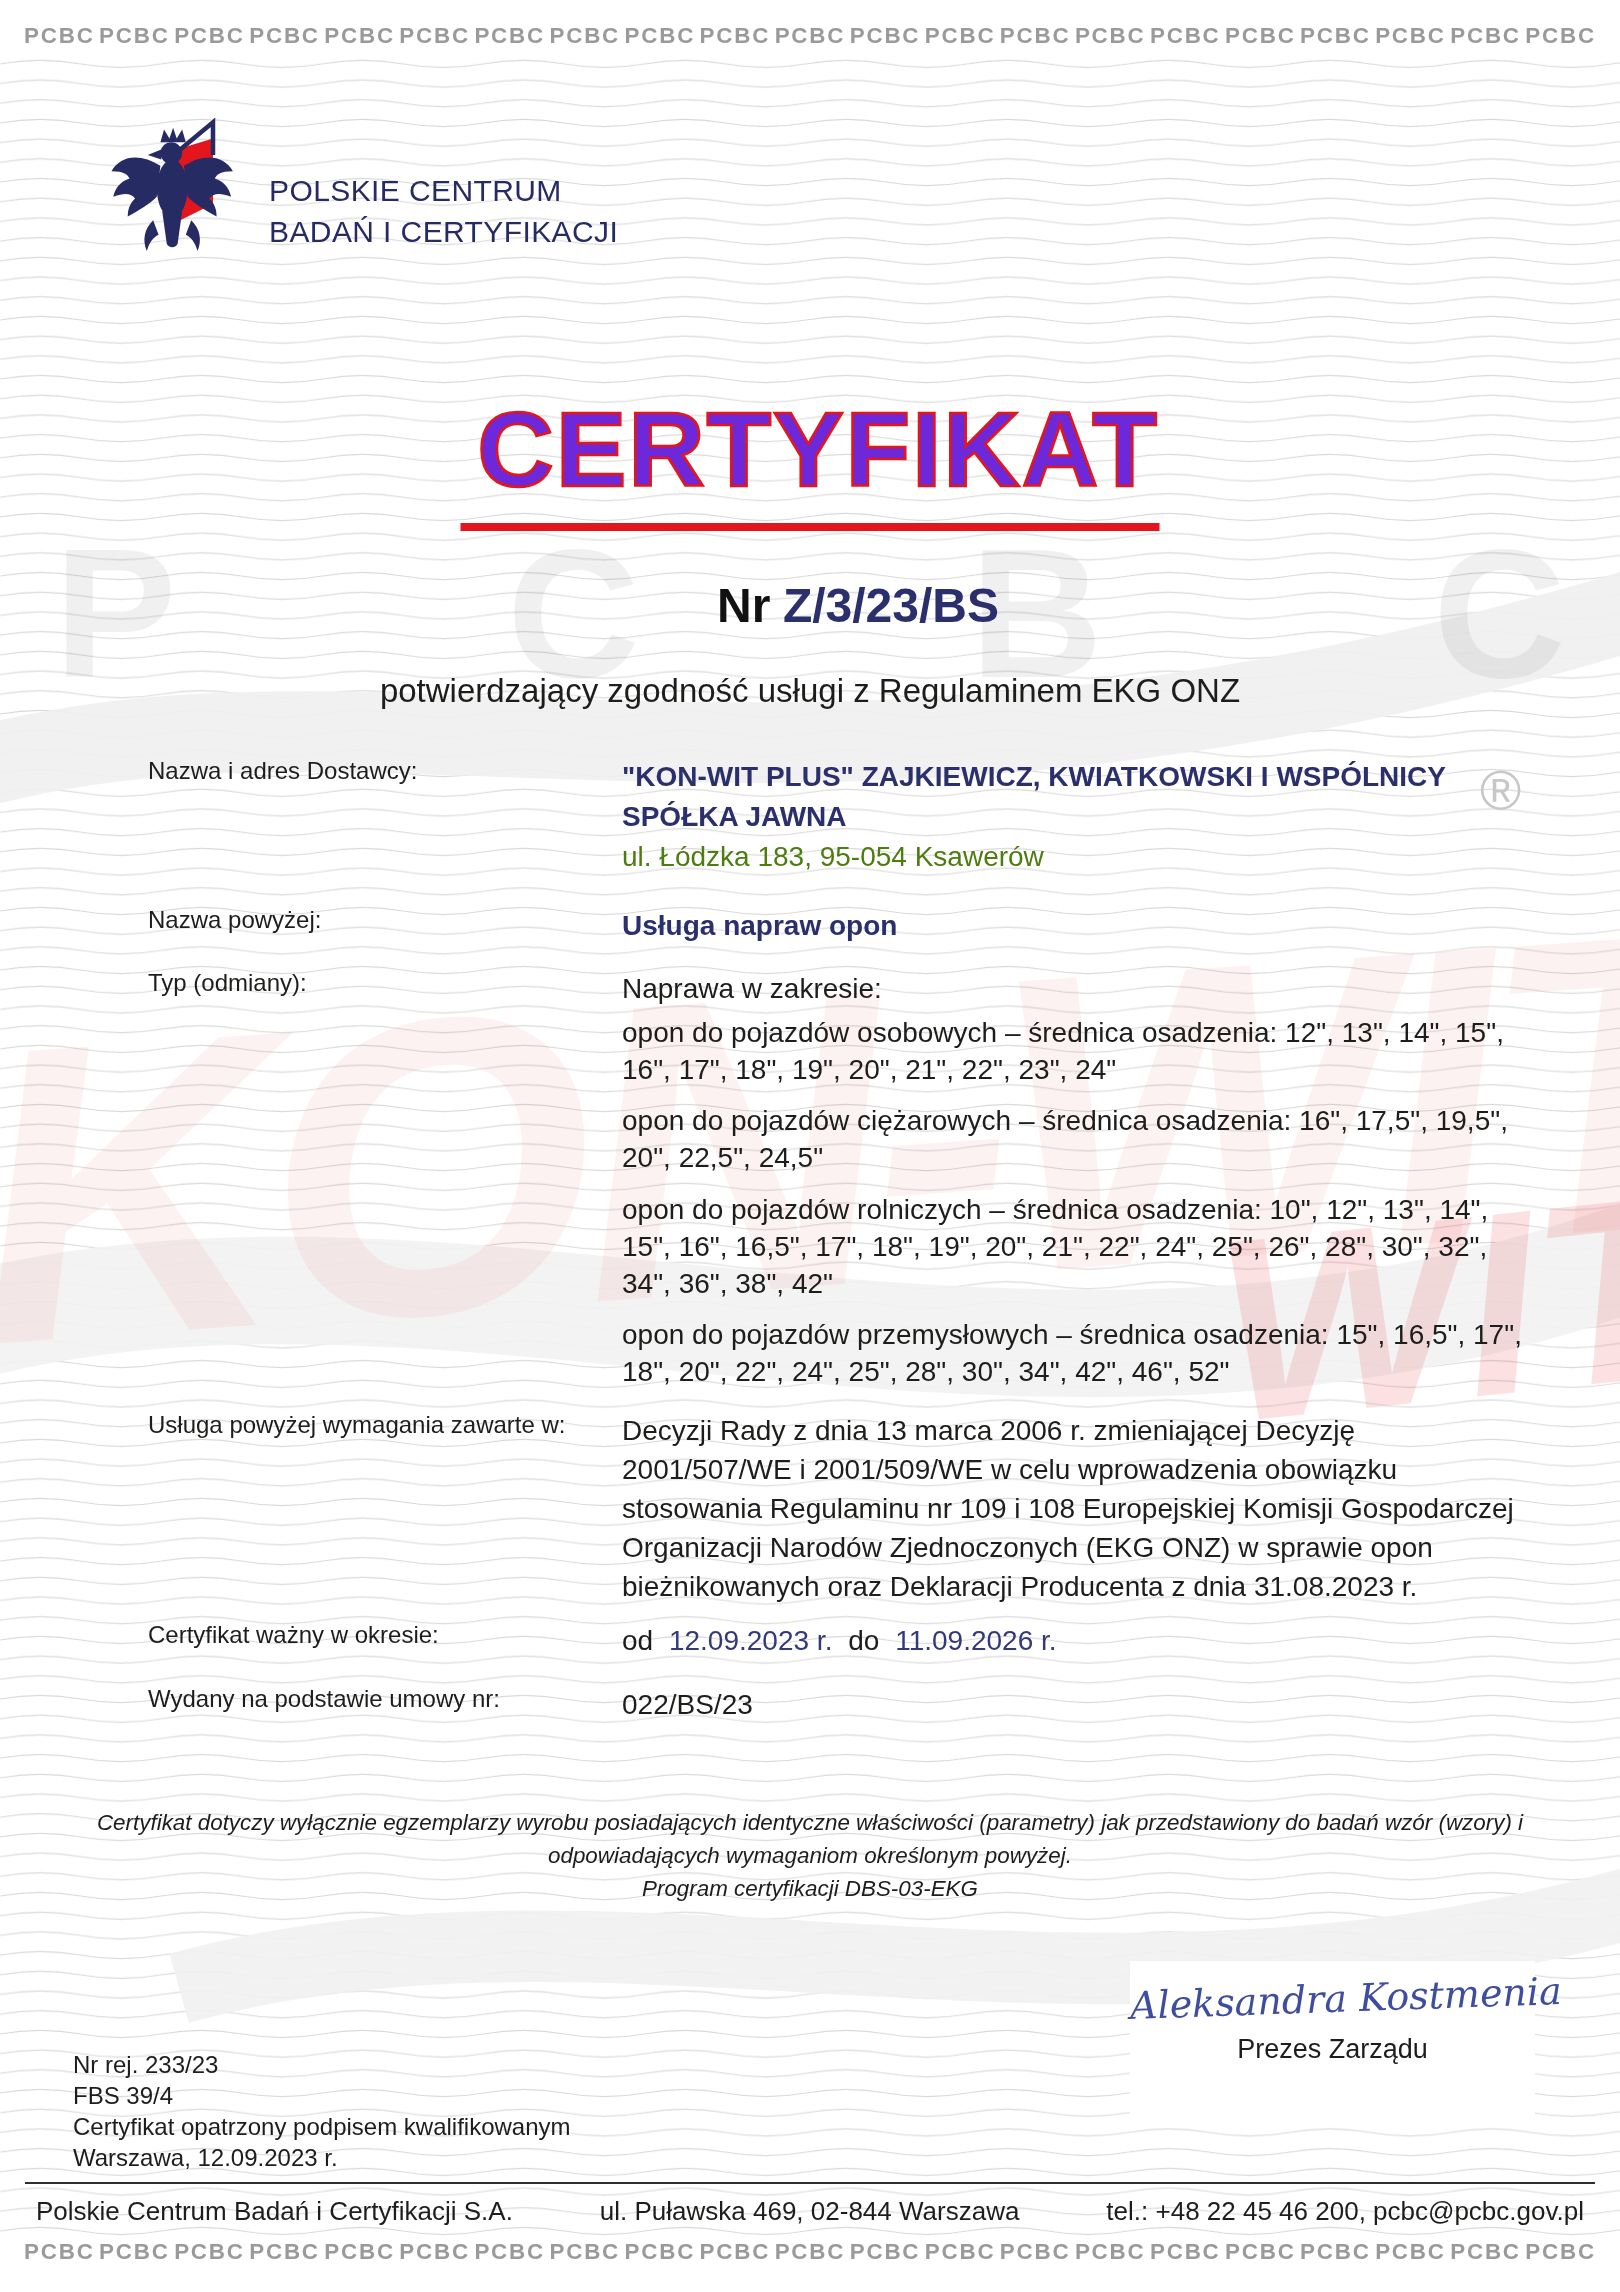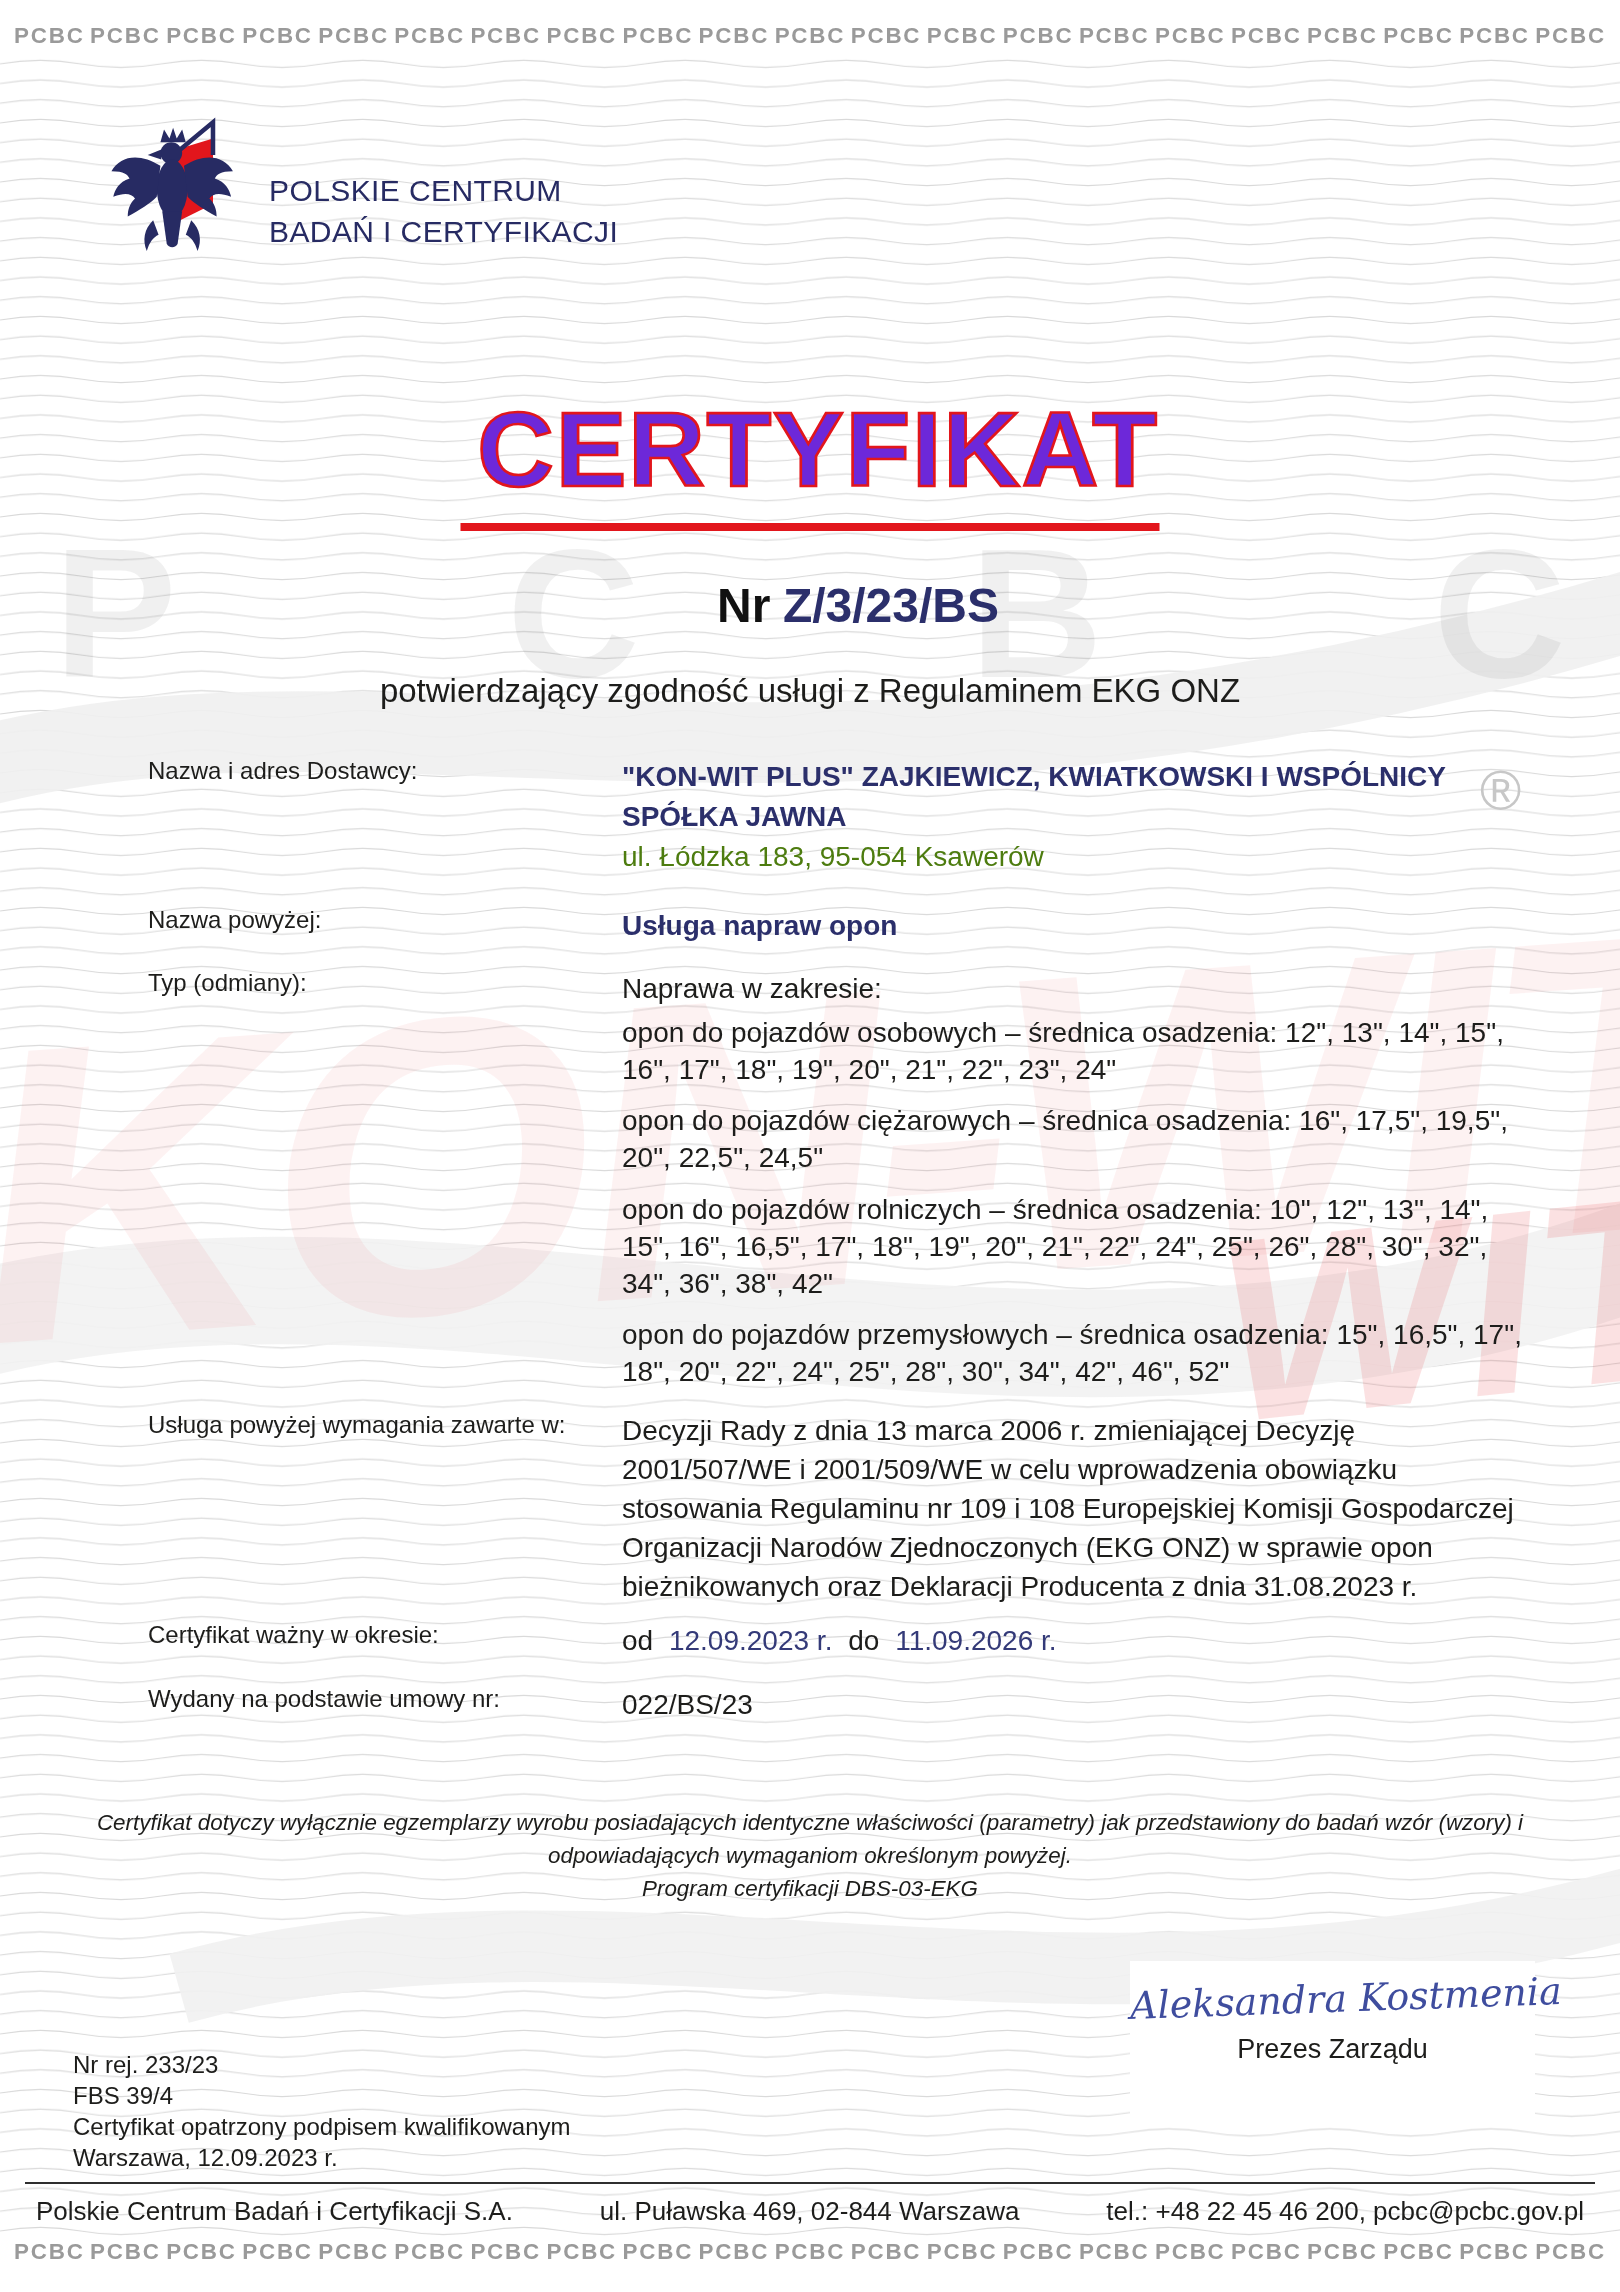--- a/index.html
+++ b/index.html
@@ -9,21 +9,21 @@
   .bg-svg{position:absolute;left:0;top:54px;width:1620px;height:2185px;z-index:0;}
   
   .wm-pcbc{position:absolute;top:521px;left:54px;right:54px;display:flex;justify-content:space-between;
            font-size:184px;font-weight:700;color:#3a3a3a;opacity:.07;z-index:1;line-height:1;}
   .wm-brand{position:absolute;top:927px;left:-27px;font-size:421px;font-weight:800;font-style:italic;
             color:#e2161c;opacity:.05;letter-spacing:-12.5px;transform:rotate(-4deg);z-index:1;white-space:nowrap;line-height:1;}
   .wm-accent{position:absolute;top:1178px;left:1218px;font-size:260px;font-weight:800;font-style:italic;
              color:#e2161c;opacity:.12;transform:rotate(-6deg);z-index:1;line-height:1;}
   .wm-reg{position:absolute;top:763px;left:1480px;font-size:56px;color:#c7c7c7;z-index:1;line-height:1;}
   
-  .strip{position:absolute;left:0;right:0;display:flex;justify-content:space-between;padding:0 14px;
+  .strip{position:absolute;left:0;right:0;display:flex;justify-content:space-between;padding:0 24px;
          color:#9a9a9a;font-size:22.4px;font-weight:600;letter-spacing:1.8px;z-index:3;}
   .strip-top{top:23px;}
   .strip-bottom{top:2239px;}
   
   .logo{position:absolute;top:100px;left:106px;display:flex;align-items:center;gap:27px;z-index:2;}
   .logo-text{font-size:30px;line-height:41px;color:#272b63;letter-spacing:0.4px;margin-top:36px;}
   
   .title{position:absolute;top:396px;left:8px;width:100%;text-align:center;font-size:106px;line-height:1;
          font-weight:700;color:#6d28d9;letter-spacing:1.8px;-webkit-text-stroke:2.7px #e2161c;z-index:2;}
   .title-underline{position:absolute;top:523px;left:50%;transform:translateX(-50%);width:699px;height:8px;

